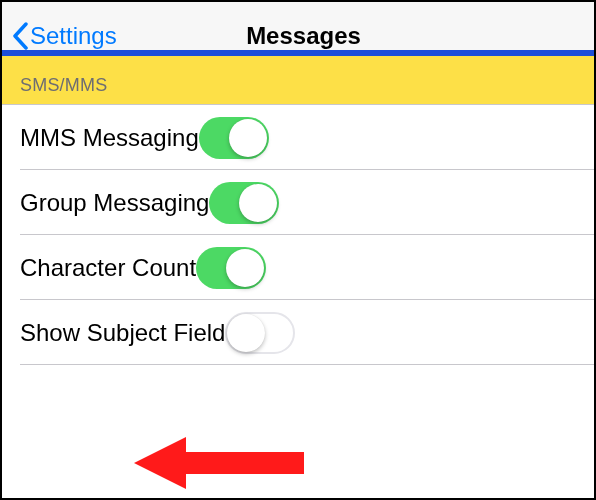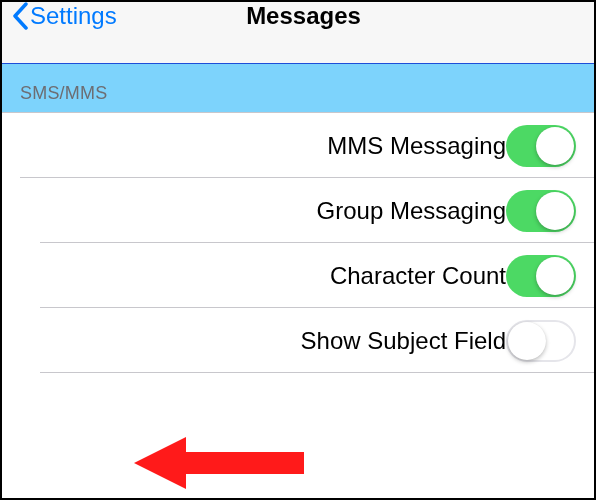--- a/index.html
+++ b/index.html
@@ -10,26 +10,26 @@
       -webkit-font-smoothing: antialiased;
     }
     body {
       width: 596px;
       height: 500px;
       background: #ffffff;
       border: 2px solid #000000;
       overflow: hidden;
     }
     .header {
-      height: 62px;
+      height: 54px;
       background: #f7f7f7;
-      border-bottom: 1px solid #1d4ed8;
+      border-bottom: 6px solid #1d4ed8;
       position: relative;
       display: flex;
-      align-items: flex-start;
+      align-items: flex-end;
     }
     .back-button {
       display: flex;
       align-items: center;
       padding-left: 10px;
       cursor: pointer;
       color: #007aff;
     }
     .back-chevron {
       width: 16px;
@@ -45,42 +45,41 @@
       left: 11px;
       right: 0;
       text-align: center;
       font-size: 24px;
       font-weight: 600;
       color: #000;
       pointer-events: none;
     }
     .section-header {
       height: 49px;
-      background: #7dd3fc;
+      background: #fde047;
       border-bottom: 1px solid #c8c7cc;
       display: flex;
       align-items: flex-end;
       padding: 0 18px 8px 18px;
       color: #6d6d72;
       font-size: 18px;
       letter-spacing: 0.2px;
     }
     .row {
       height: 65px;
       background: #ffffff;
       border-bottom: 1px solid #c8c7cc;
       display: flex;
       align-items: center;
-      justify-content: flex-end;
+      justify-content: flex-start;
       padding: 0 18px;
       margin-left: 0;
     }
     .row:not(:first-of-type) {
       position: relative;
-      margin-left: 20px;
     }
     .rows-container .row {
       border-bottom: none;
       position: relative;
     }
     .rows-container .row::after {
       content: "";
       position: absolute;
       bottom: 0;
       left: 18px;

